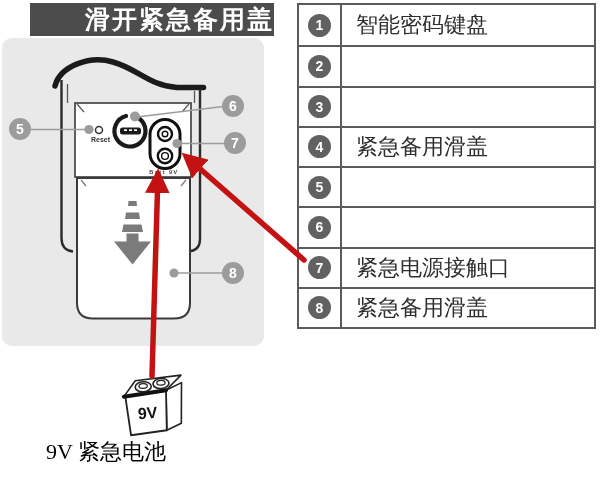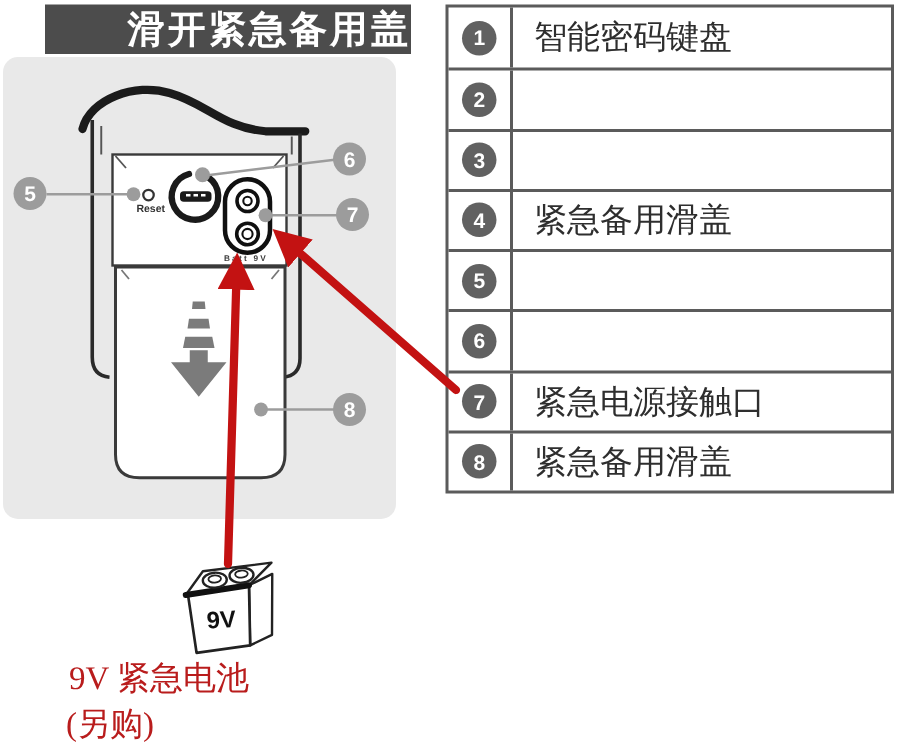--- a/index.html
+++ b/index.html
@@ -21,21 +21,21 @@
   svg.layer{position:absolute;left:0;top:0;width:600px;height:499px;pointer-events:none;}
   .device-layer{z-index:2;}
   .arrow-layer{z-index:10;}
   .callout{
     position:absolute;width:22px;height:22px;border-radius:50%;
     background:#9c9c9c;color:#fff;font-weight:bold;font-size:14px;
     display:flex;align-items:center;justify-content:center;z-index:3;
     font-family:"Liberation Sans",sans-serif;
   }
   .caption{
-    position:absolute;color:#b91c1c;font-size:22px;z-index:3;
+    position:absolute;color:#000000;font-size:22px;z-index:3;
     font-family:"Liberation Serif","DejaVu Serif",serif;
   }
   .caption-1{left:46px;top:437px;}
   .caption-2{left:44px;top:468px;}
   
   .legend{
     position:absolute;left:297px;top:3px;width:295px;height:322px;
     border:2px solid #5b5b5b;display:grid;grid-template-rows:repeat(8,1fr);
     background:#fff;z-index:2;
   }
@@ -197,21 +197,20 @@
     </div>
     <div class="legend-row">
       <div class="num-cell">
           <div class="num-badge">8</div>
         </div>
       <div class="label-cell">紧急备用滑盖</div>
     </div>
   </div>
 
   <div class="caption caption-1">9V 紧急电池</div>
-  <div class="caption caption-2">(另购)</div>
 
   <svg class="layer arrow-layer" viewBox="0 0 600 499">
     <defs>
       <marker id="redhead" viewBox="0 0 4 4" refX="0.5" refY="2" markerWidth="4.5" markerHeight="4.5" orient="auto" markerUnits="strokeWidth">
         <path d="M0,0 L4,2 L0,4 Z" fill="#c31212"></path>
       </marker>
     </defs>
     <path d="M152,376 L157.5,190" stroke="#c31212" stroke-width="5.5" fill="none" stroke-linecap="round" marker-end="url(#redhead)"></path>
     <path d="M304,260 L198,167" stroke="#c31212" stroke-width="5.5" fill="none" stroke-linecap="round" marker-end="url(#redhead)"></path>
   </svg>

